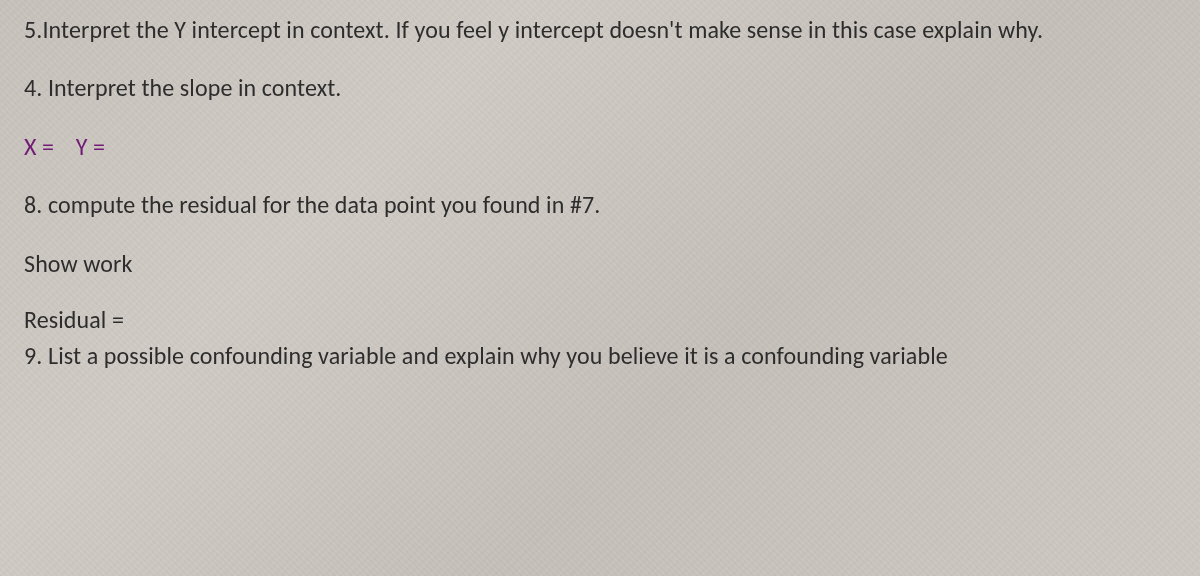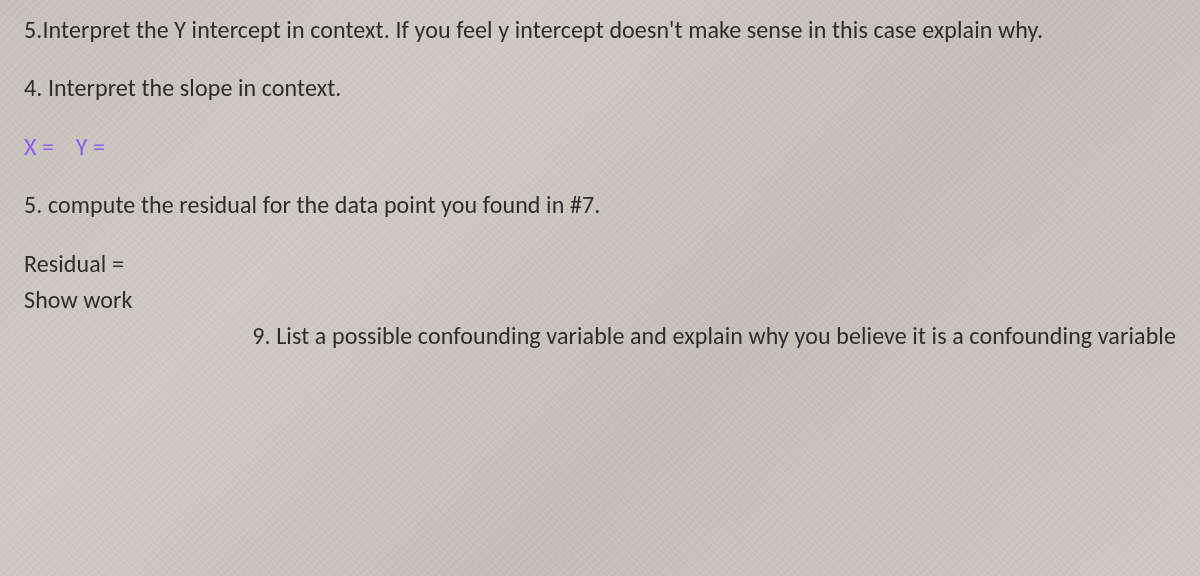--- a/index.html
+++ b/index.html
@@ -38,48 +38,47 @@
     color: #2d2d2d;
     margin-bottom: 26px;
     letter-spacing: 0.1px;
   }
   .q.tight-bottom {
     margin-bottom: 4px;
   }
   .q-answer-line {
     font-size: 24px;
     line-height: 1.35;
-    color: #8b5cf6;
+    color: #701a75;
     margin-bottom: 26px;
   }
   .q-answer-line .gap {
     display: inline-block;
     width: 22px;
   }
   .q9 {
     margin-bottom: 0;
-    text-align: right;
   }
   .spaced-top {
     margin-top: 24px;
   }
 </style>
 </head>
 <body>
 
 <div class="page">
 
   <div class="q">5.Interpret the Y intercept in context.  If you feel y intercept doesn't make sense in this case explain why.</div>
 
   <div class="q">4. Interpret the slope in context.</div>
 
 
   <div class="q-answer-line">
     <span>X =</span><span class="gap"></span><span>Y =</span>
   </div>
 
-  <div class="q">5.  compute the residual for the data point you found in #7.</div>
+  <div class="q">8.  compute the residual for the data point you found in #7.</div>
 
+  <div class="q tight-bottom">Show work</div>
   <div class="q tight-bottom spaced-top">Residual =</div>
-  <div class="q tight-bottom">Show work</div>
   <div class="q q9">9.  List a possible confounding variable and explain why you believe it is a confounding variable</div>
 
 </div>
 
 </body></html>

